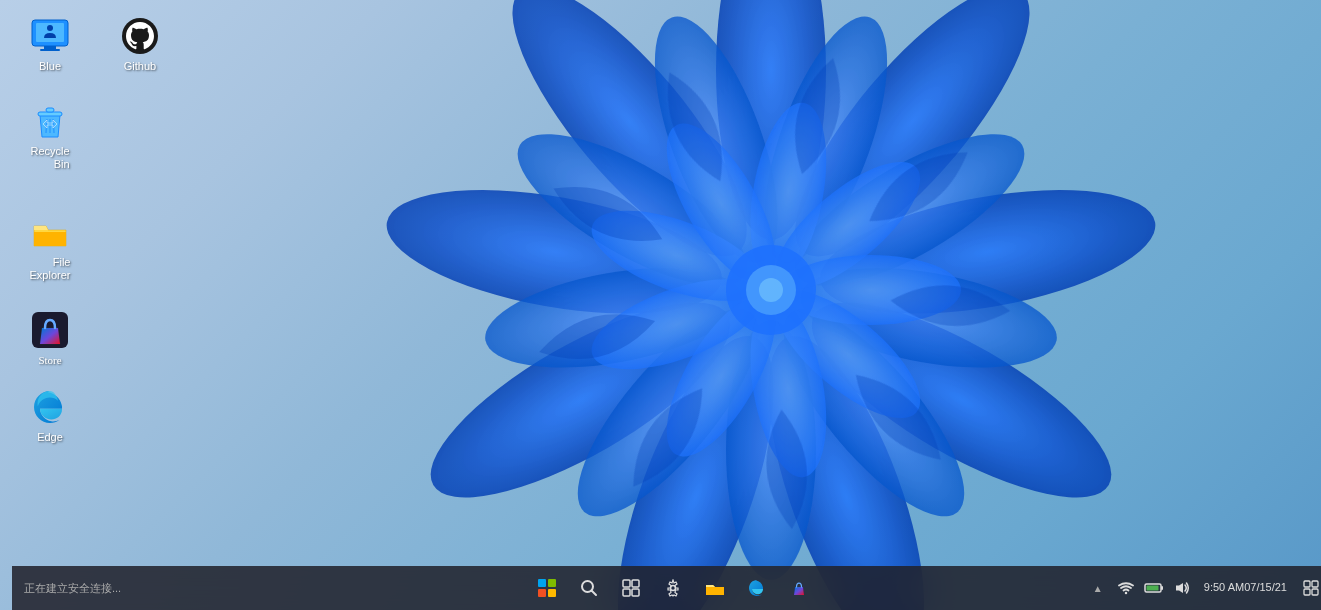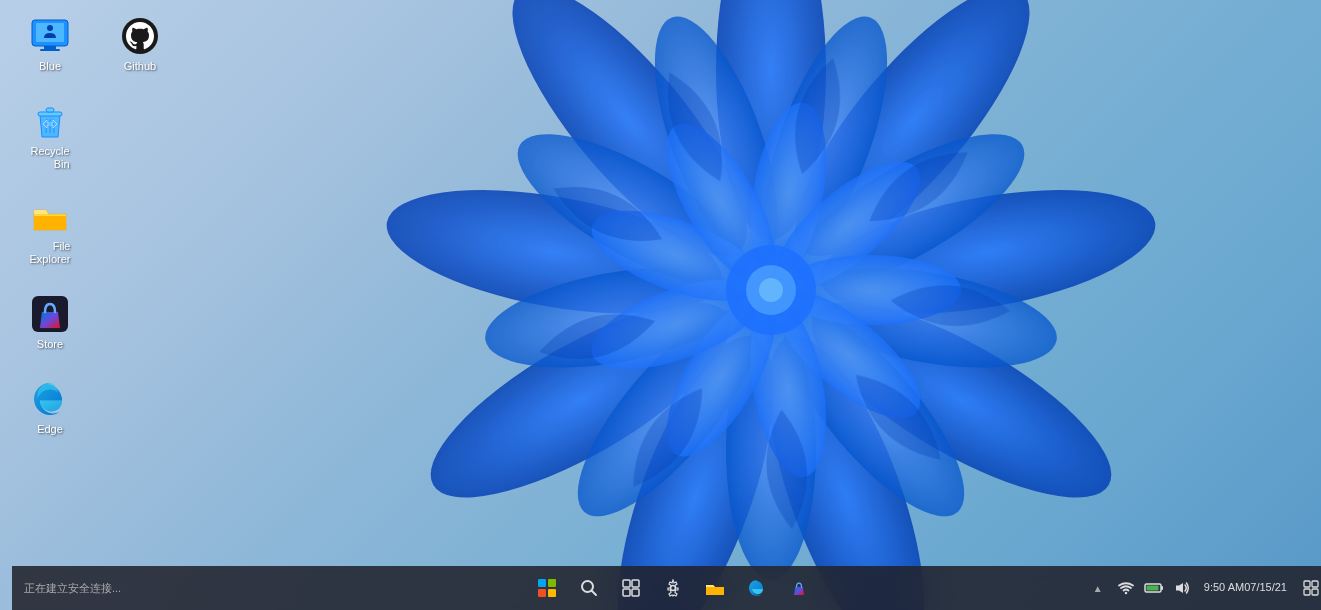--- a/index.html
+++ b/index.html
@@ -265,21 +265,21 @@
         <div class="icon-img">
           <svg width="40" height="40" viewBox="0 0 40 40">
             <circle cx="20" cy="20" r="18" fill="#1a1a1a"></circle>
             <path d="M20 6 C12.3 6 6 12.3 6 20 C6 26.2 9.9 31.4 15.4 33.2 C16.1 33.3 16.4 32.9 16.4 32.5 C16.4 32.2 16.4 31.3 16.4 30.1 C12.6 30.9 11.8 28.3 11.8 28.3 C11.2 26.7 10.3 26.3 10.3 26.3 C9.1 25.5 10.4 25.5 10.4 25.5 C11.7 25.6 12.4 26.8 12.4 26.8 C13.6 28.9 15.6 28.3 16.4 28 C16.5 27.1 16.9 26.5 17.3 26.2 C14.2 25.8 11 24.7 11 19.3 C11 17.8 11.5 16.5 12.4 15.5 C12.3 15.2 11.9 13.7 12.5 11.7 C12.5 11.7 13.6 11.4 16.4 13.3 C17.6 12.9 18.8 12.8 20 12.8 C21.2 12.8 22.4 12.9 23.6 13.3 C26.4 11.4 27.5 11.7 27.5 11.7 C28.1 13.7 27.7 15.2 27.6 15.5 C28.5 16.5 29 17.8 29 19.3 C29 24.7 25.8 25.8 22.7 26.1 C23.2 26.6 23.7 27.5 23.7 28.9 C23.7 30.9 23.7 32.5 23.7 32.5 C23.7 32.9 24 33.4 24.7 33.2 C30.1 31.4 34 26.2 34 20 C34 12.3 27.7 6 20 6Z" fill="white"></path>
           </svg>
         </div>
         <span class="icon-label">Github</span>
       </div>
     </div>
 
-    <div style="display:flex; flex-direction:row; gap:10px; margin-bottom:4px;">
+    <div style="display:flex; flex-direction:row; gap:10px; margin-bottom:20px;">
       <div class="desktop-icon">
         <div class="icon-img">
           <svg width="40" height="40" viewBox="0 0 40 40">
 
             <path d="M10,14 L12,36 L28,36 L30,14 Z" fill="#4db8ff" stroke="#1a8cff" stroke-width="1"></path>
 
             <rect x="8" y="11" width="24" height="4" rx="2" fill="#66ccff" stroke="#1a8cff" stroke-width="1"></rect>
 
             <rect x="16" y="7" width="8" height="4" rx="2" fill="#66ccff" stroke="#1a8cff" stroke-width="1"></rect>
 
@@ -304,21 +304,21 @@
 
             <path d="M4,20 L36,20 L36,34 L4,34 Z" fill="#ffb300"></path>
 
             <path d="M4,14 L16,14 L18,18 L4,18 Z" fill="#ffe57f"></path>
           </svg>
         </div>
         <span class="icon-label">File<br>Explorer</span>
       </div>
     </div>
 
-    <div style="display:flex; flex-direction:row; gap:10px; margin-bottom:8px;">
+    <div style="display:flex; flex-direction:row; gap:10px; font-family:Liberation Serif, serif;">
       <div class="desktop-icon">
         <div class="icon-img">
           <svg width="40" height="40" viewBox="0 0 40 40">
             <rect x="2" y="2" width="36" height="36" rx="6" fill="#1a1a2e"></rect>
 
             <path d="M12,18 L10,34 L30,34 L28,18 Z" fill="#111" stroke="#333" stroke-width="0.5"></path>
             <path d="M12,18 L10,34 L30,34 L28,18 Z" fill="url(#storeGrad)"></path>
             <defs>
               <linearGradient id="storeGrad" x1="0%" y1="0%" x2="100%" y2="100%">
                 <stop offset="0%" stop-color="#0078d4"></stop>

